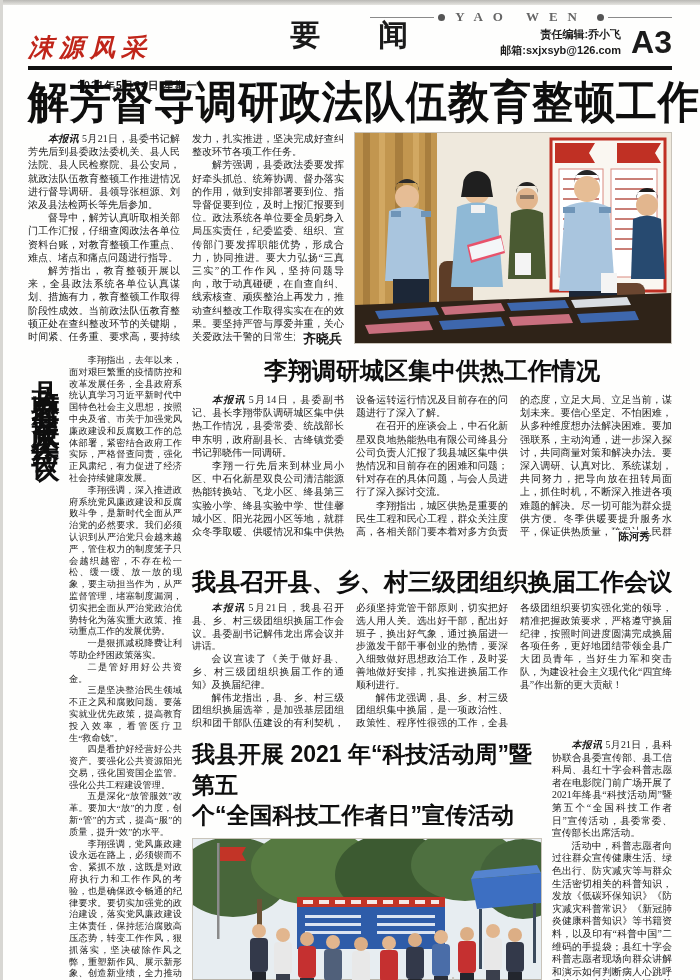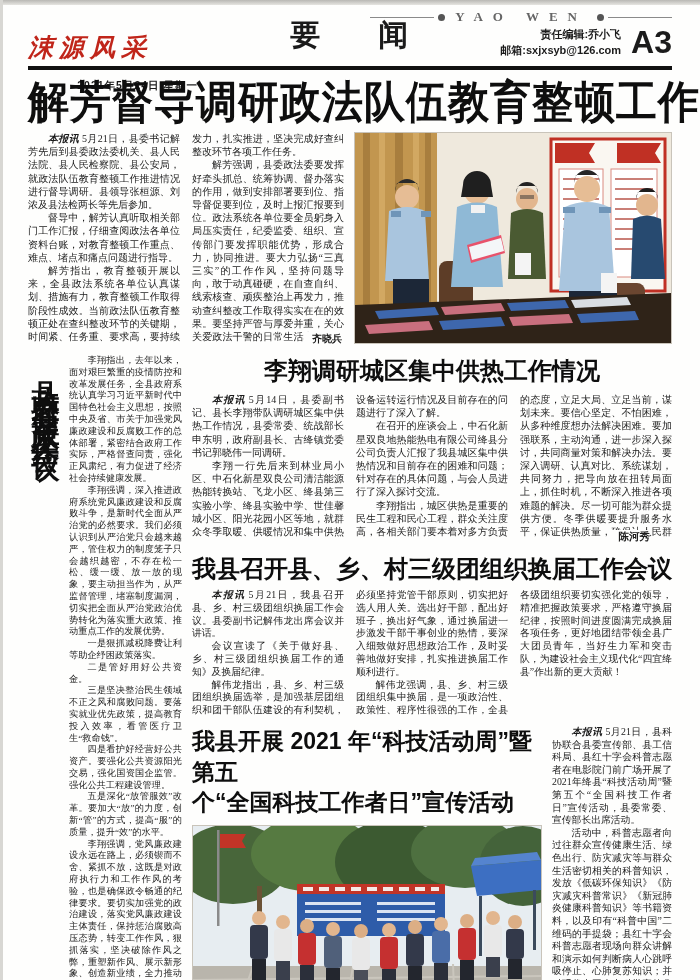--- a/index.html
+++ b/index.html
@@ -37,39 +37,39 @@
   
   .body-txt p{margin:0;text-indent:2em;text-align:justify;}
   .dateline{font-family:"Liberation Sans",sans-serif;font-weight:bold;margin-right:3px;font-style:italic;}
   .byline{position:absolute;font-family:"Liberation Sans",sans-serif;font-weight:bold;
           background:#fefefd;padding-left:8px;}
 
   
   .art-main{display:flex;gap:10px;margin-top:6px;height:214px;}
   .art-main .cols{position:relative;width:316px;column-count:2;column-gap:12px;
                   font-size:10px;line-height:13.2px;height:214px;overflow:hidden;}
-  .art-main .byline{right:2px;bottom:1px;font-size:10px;}
+  .art-main .byline{right:2px;bottom:1px;font-size:13px;}
   .photo1{width:318px;height:212px;margin:0;border:1px solid #c9c4ba;box-sizing:border-box;}
 
   
   .lower{display:flex;gap:10px;margin-top:9px;height:637px;}
   .gov{position:relative;width:158px;display:flex;gap:7px;height:637px;}
   .v-title{writing-mode:vertical-rl;text-orientation:upright;font-family:"Liberation Sans",sans-serif;
            font-weight:900;font-size:28px;letter-spacing:7px;width:34px;line-height:34px;
            margin-top:4px;color:#0e0e0e;}
   .gov-body{position:relative;flex:1;font-size:9.2px;line-height:11.8px;height:637px;overflow:hidden;}
 
   .rightcol{flex:1;display:flex;flex-direction:column;}
   .h2{font-family:"Liberation Sans",sans-serif;font-weight:900;text-align:center;color:#0e0e0e;
       margin:0;white-space:nowrap;}
   .heat-h{font-size:24px;line-height:32px;}
   .heat-body{position:relative;margin-top:6px;column-count:3;column-gap:12px;font-size:10px;
              line-height:13.2px;height:152px;overflow:hidden;}
   .heat-body .byline{right:22px;bottom:2px;font-size:10.5px;}
-  .league-h{font-size:24px;line-height:30px;margin-top:9px;}
+  .league-h{font-size:24px;line-height:30px;margin-top:22px;}
   .league-body{margin-top:5px;column-count:3;column-gap:12px;font-size:9.8px;line-height:12.8px;
                height:128px;overflow:hidden;}
 
   .sci{display:flex;gap:10px;margin-top:9px;flex:1;}
   .sci-left{width:350px;}
   .sci-h{font-size:23px;line-height:30.5px;text-align:left;white-space:normal;}
   .photo2{width:350px;height:190px;margin:7px 0 0 0;border:1px solid #c9c4ba;box-sizing:border-box;}
   .sci-right{position:relative;flex:1;font-size:9.8px;line-height:12.6px;overflow:hidden;}
 </style>
 </head>

